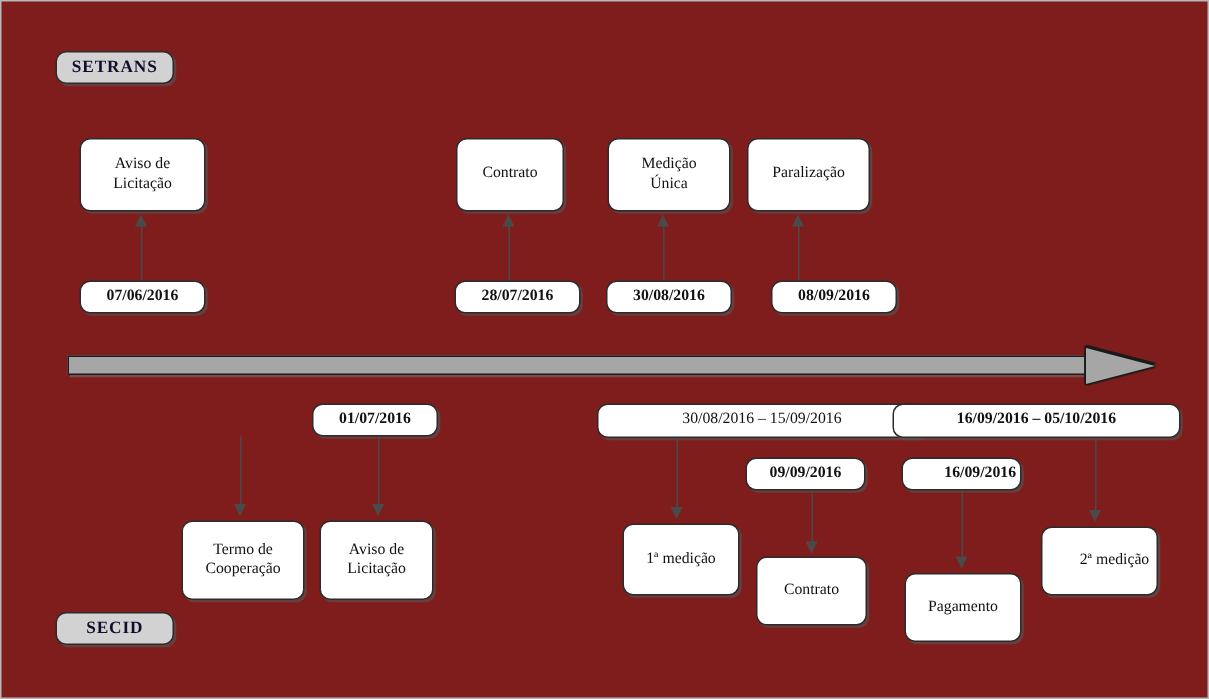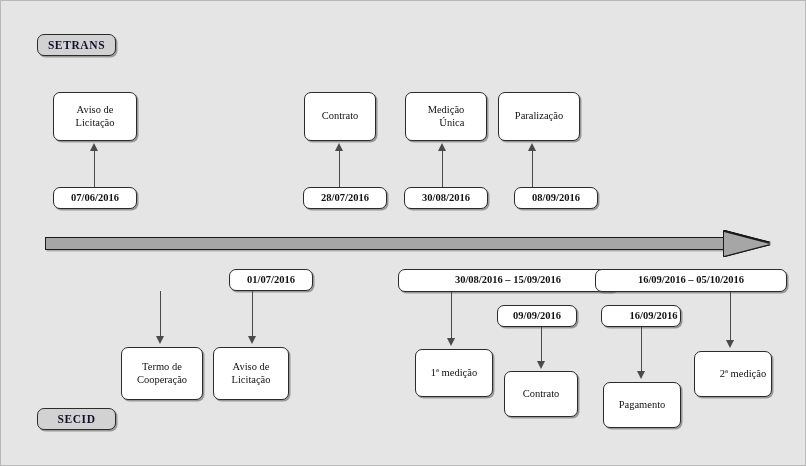--- a/index.html
+++ b/index.html
@@ -7,21 +7,21 @@
     padding: 0;
     background: #ffffff;
   }
   body {
     font-family: "Liberation Serif", serif;
   }
   #canvas {
     position: relative;
     width: 806px;
     height: 466px;
-    background: #e5e5e5;
+    background: #7f1d1d;
     border: 1px solid #b8b8b8;
     box-sizing: border-box;
     overflow: hidden;
   }
 
   
   .node {
     position: absolute;
     box-sizing: border-box;
     display: flex;
@@ -135,21 +135,21 @@
 
   <div class="node" style="left:303px; top:91px; width:72px; height:49px; font-size:10.5px;">
     <span>Contrato</span>
   </div>
   <div class="conn" style="left:338px; top:147px; height:40px;"></div>
   <div class="head-up" style="left:334px; top:142px;"></div>
   <div class="node" style="left:302px; top:186px; width:84px; height:22px; font-size:10.5px; font-weight:bold;">
     <span>28/07/2016</span>
   </div>
 
-  <div class="node" style="left:404px; top:91px; width:82px; height:49px; font-size:10.5px;text-align:right;">
+  <div class="node" style="left:404px; top:91px; width:82px; height:49px; font-size:10.5px;">
     <div>
       <span>Medição</span>
       <span>Única</span>
     </div>
   </div>
   <div class="conn" style="left:441px; top:147px; height:40px;"></div>
   <div class="head-up" style="left:437px; top:142px;"></div>
   <div class="node" style="left:403px; top:186px; width:84px; height:22px; font-size:10.5px; font-weight:bold;">
     <span>30/08/2016</span>
   </div>
@@ -170,33 +170,33 @@
 
   <div class="conn" style="left:159px; top:290px; height:47px;"></div>
   <div class="head-down" style="left:155px; top:335px;"></div>
   <div class="node" style="left:120px; top:346px; width:82px; height:53px; font-size:10.5px;">
     <div>
       <span>Termo de</span>
       <span>Cooperação</span>
     </div>
   </div>
 
-  <div class="node" style="left:228px; top:268px; width:84px; height:22px; font-size:10.5px; font-weight:bold;">
+  <div class="node" style="left:207px; top:268px; width:84px; height:22px; font-size:10.5px; font-weight:bold;">
     <span>01/07/2016</span>
   </div>
   <div class="conn" style="left:251px; top:290px; height:47px;"></div>
   <div class="head-down" style="left:247px; top:335px;"></div>
   <div class="node" style="left:212px; top:346px; width:76px; height:53px; font-size:10.5px;">
     <div>
       <span>Aviso de</span>
       <span>Licitação</span>
     </div>
   </div>
 
-  <div class="node" style="left:397px; top:268px; width:220px; height:23px; font-size:10.5px; font-weight:bold;">
+  <div class="node" style="left:397px; top:268px; width:220px; height:23px; font-size:10.5px; font-weight:normal;">
     <span>30/08/2016 – 15/09/2016</span>
   </div>
   <div class="conn" style="left:450px; top:291px; height:48px;"></div>
   <div class="head-down" style="left:446px; top:337px;"></div>
   <div class="node" style="left:414px; top:348px; width:78px; height:48px; font-size:10.5px;">
     <span>1ª medição</span>
   </div>
 
   <div class="node" style="left:496px; top:304px; width:80px; height:22px; font-size:10.5px; font-weight:bold;">
     <span>09/09/2016</span>

